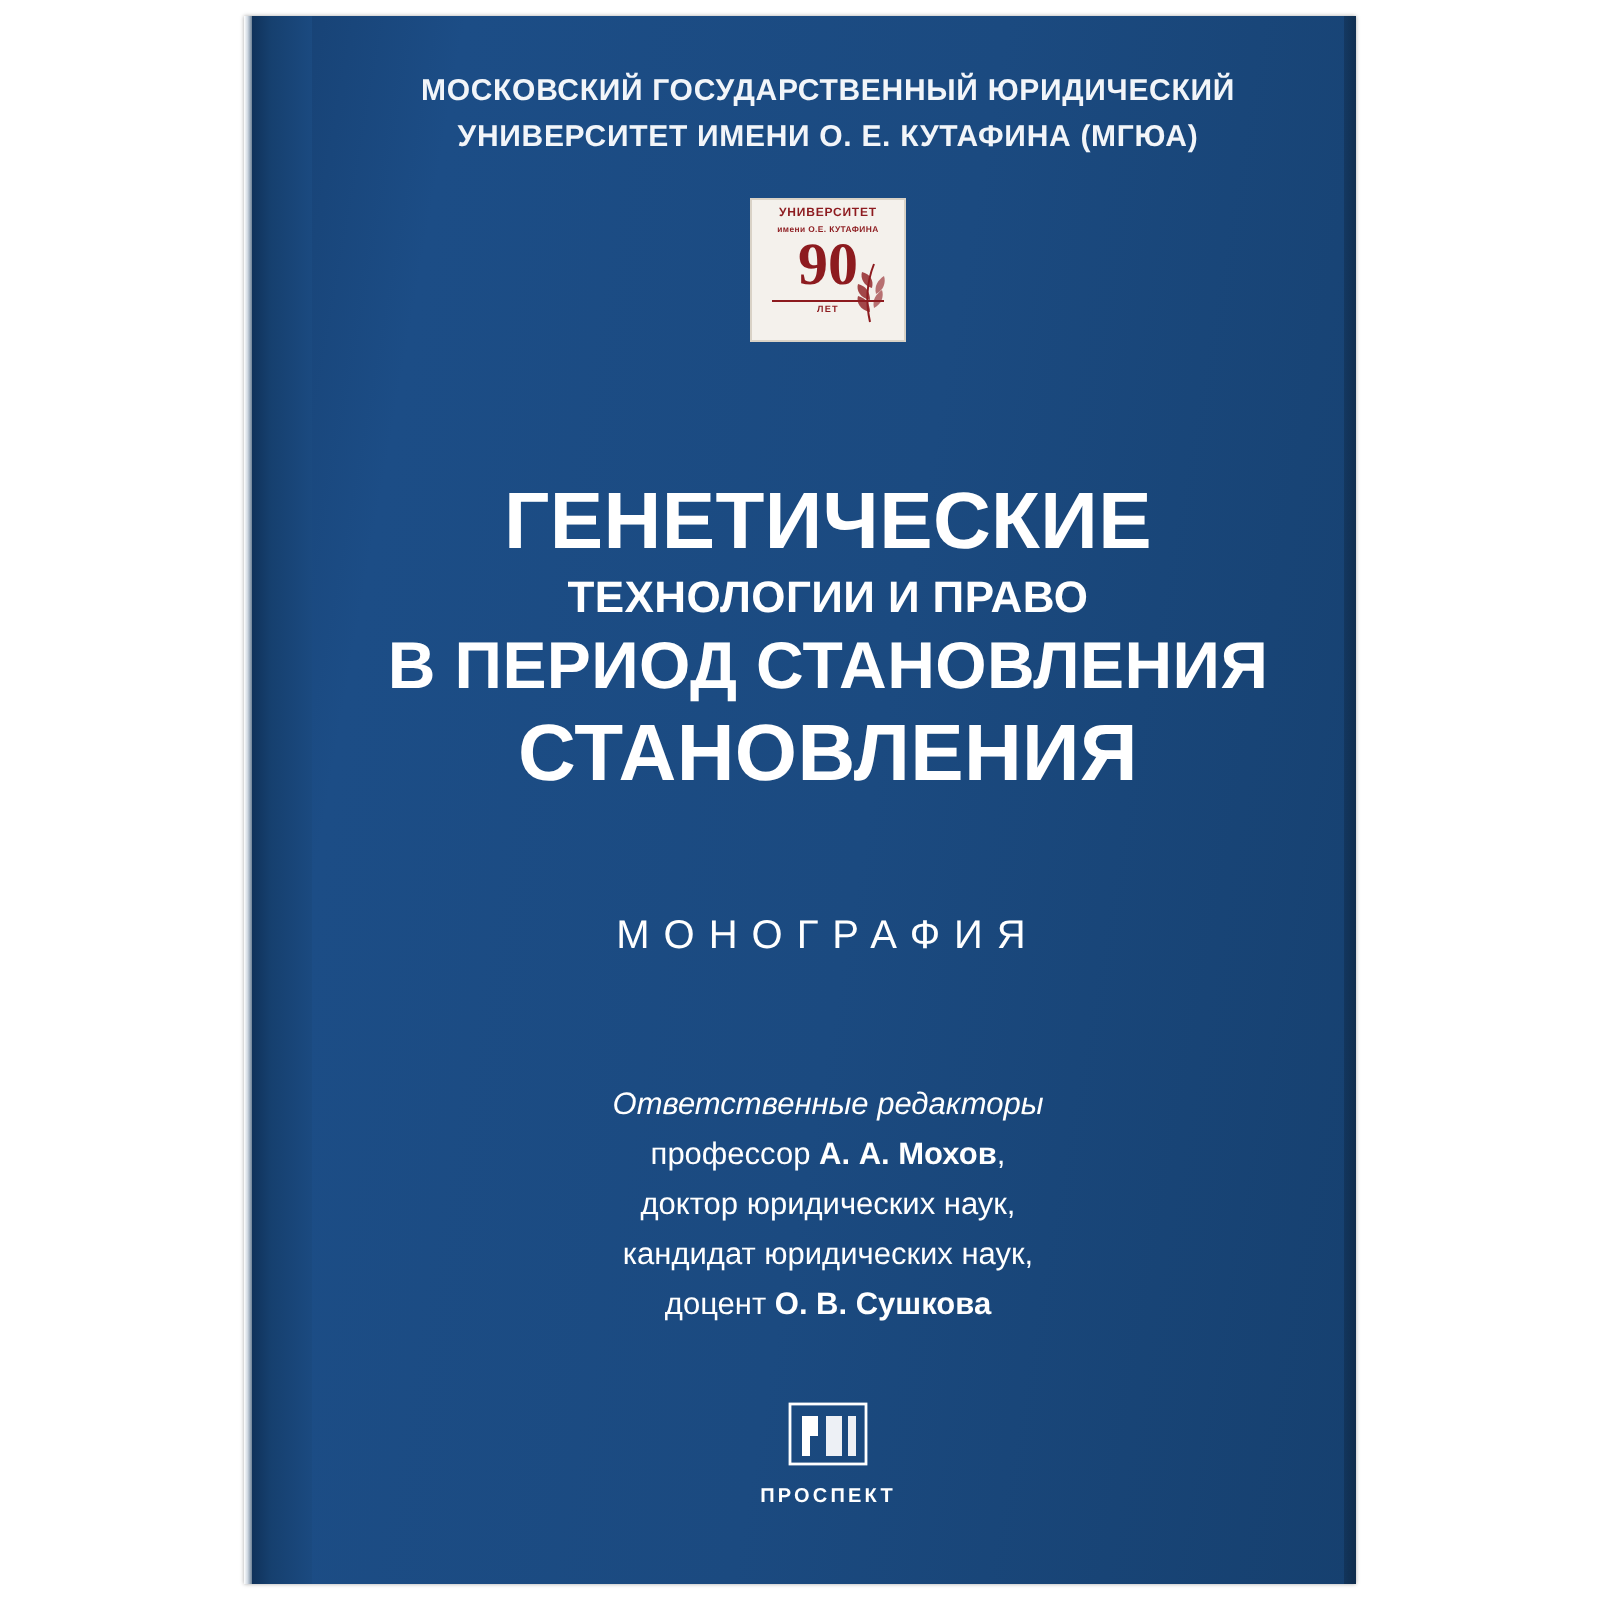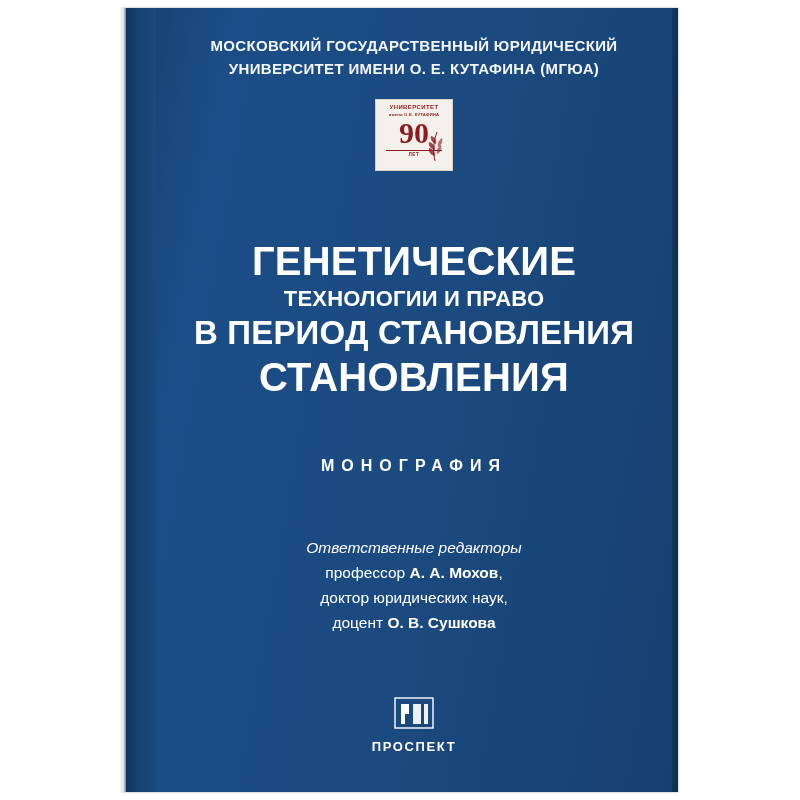--- a/index.html
+++ b/index.html
@@ -147,22 +147,22 @@
     letter-spacing: 0.2px;
   }
   .title-l1 { font-size: 40px; }
   .title-l2 { font-size: 22px; margin-top: 4px; }
   .title-l3 { font-size: 33px; margin-top: 4px; }
   .title-l4 { font-size: 40px; margin-top: 4px; }
 
   
   .kind {
     margin-top: 58px;
-    font-size: 16px;
-    font-weight: bold;
+    font-size: 20px;
+    font-weight: normal;
     letter-spacing: 7px;
     color: #ffffff;
   }
 
   
   .editors {
     margin-top: 60px;
     font-size: 15.5px;
     line-height: 1.62;
     color: #ffffff;
@@ -183,21 +183,21 @@
     flex-direction: column;
     align-items: center;
   }
   .pub-mark {
     width: 54px;
     height: 40px;
     position: relative;
   }
   .pub-name {
     margin-top: 5px;
-    font-size: 13px;
+    font-size: 10px;
     font-weight: bold;
     letter-spacing: 1.6px;
     color: #ffffff;
   }
 </style>
 </head>
 <body>
 
 <div class="page">
   <div class="cover">
@@ -237,20 +237,21 @@
       </div>
 
       <div class="kind">МОНОГРАФИЯ</div>
 
       <div class="editors">
         <div class="lead">Ответственные редакторы</div>
         <div>
           <span>профессор </span><span class="nm">А. А. Мохов</span><span>,</span>
         </div>
         <div>доктор юридических наук,</div>
+        <div>кандидат юридических наук,</div>
         <div>
           <span>доцент </span><span class="nm">О. В. Сушкова</span>
         </div>
       </div>
 
       <div class="publisher">
         <svg class="pub-mark" viewBox="0 0 54 40">
           <rect x="8" y="4" width="38" height="30" fill="none" stroke="#ffffff" stroke-width="1.4"></rect>
           <path d="M14 30 L14 10 L22 10 L22 20 L18 20 L18 30 Z" fill="#ffffff"></path>
           <path d="M26 30 L26 10 L34 10 L34 30 L30 30 L30 14 L30 30 Z" fill="#ffffff" opacity="0.92"></path>

